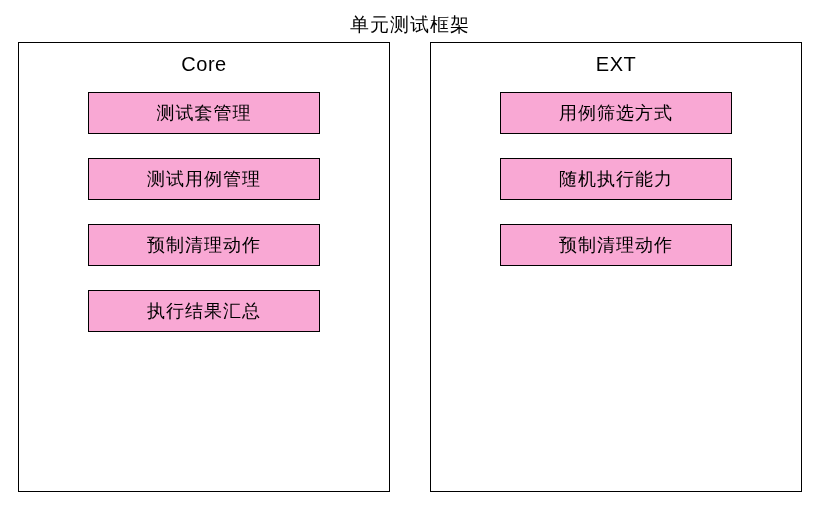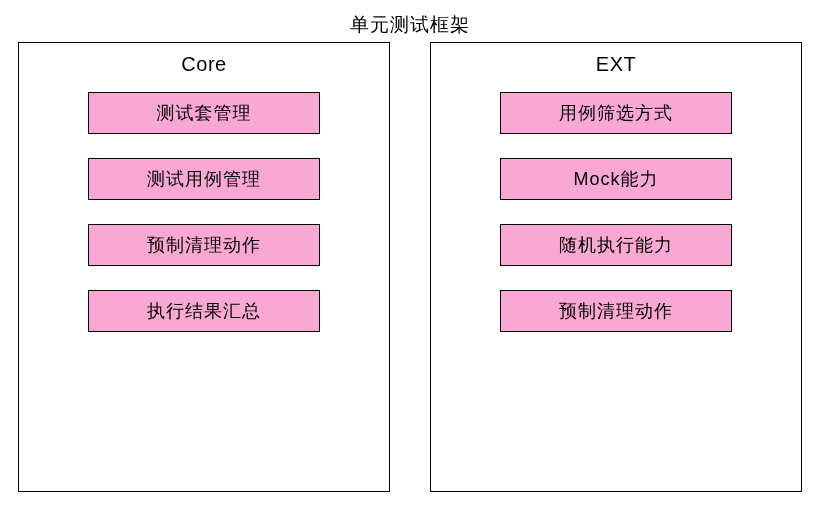--- a/index.html
+++ b/index.html
@@ -86,20 +86,19 @@
         <div class="feature-box">测试用例管理</div>
         <div class="feature-box">预制清理动作</div>
         <div class="feature-box">执行结果汇总</div>
       </div>
     </div>
 
     <div class="group-box">
       <div class="group-title">EXT</div>
       <div class="items">
         <div class="feature-box">用例筛选方式</div>
-        <div class="feature-box">Mock能力</div>
         <div class="feature-box">随机执行能力</div>
         <div class="feature-box">预制清理动作</div>
       </div>
     </div>
 
   </div>
 </div>
 
 </body></html>

